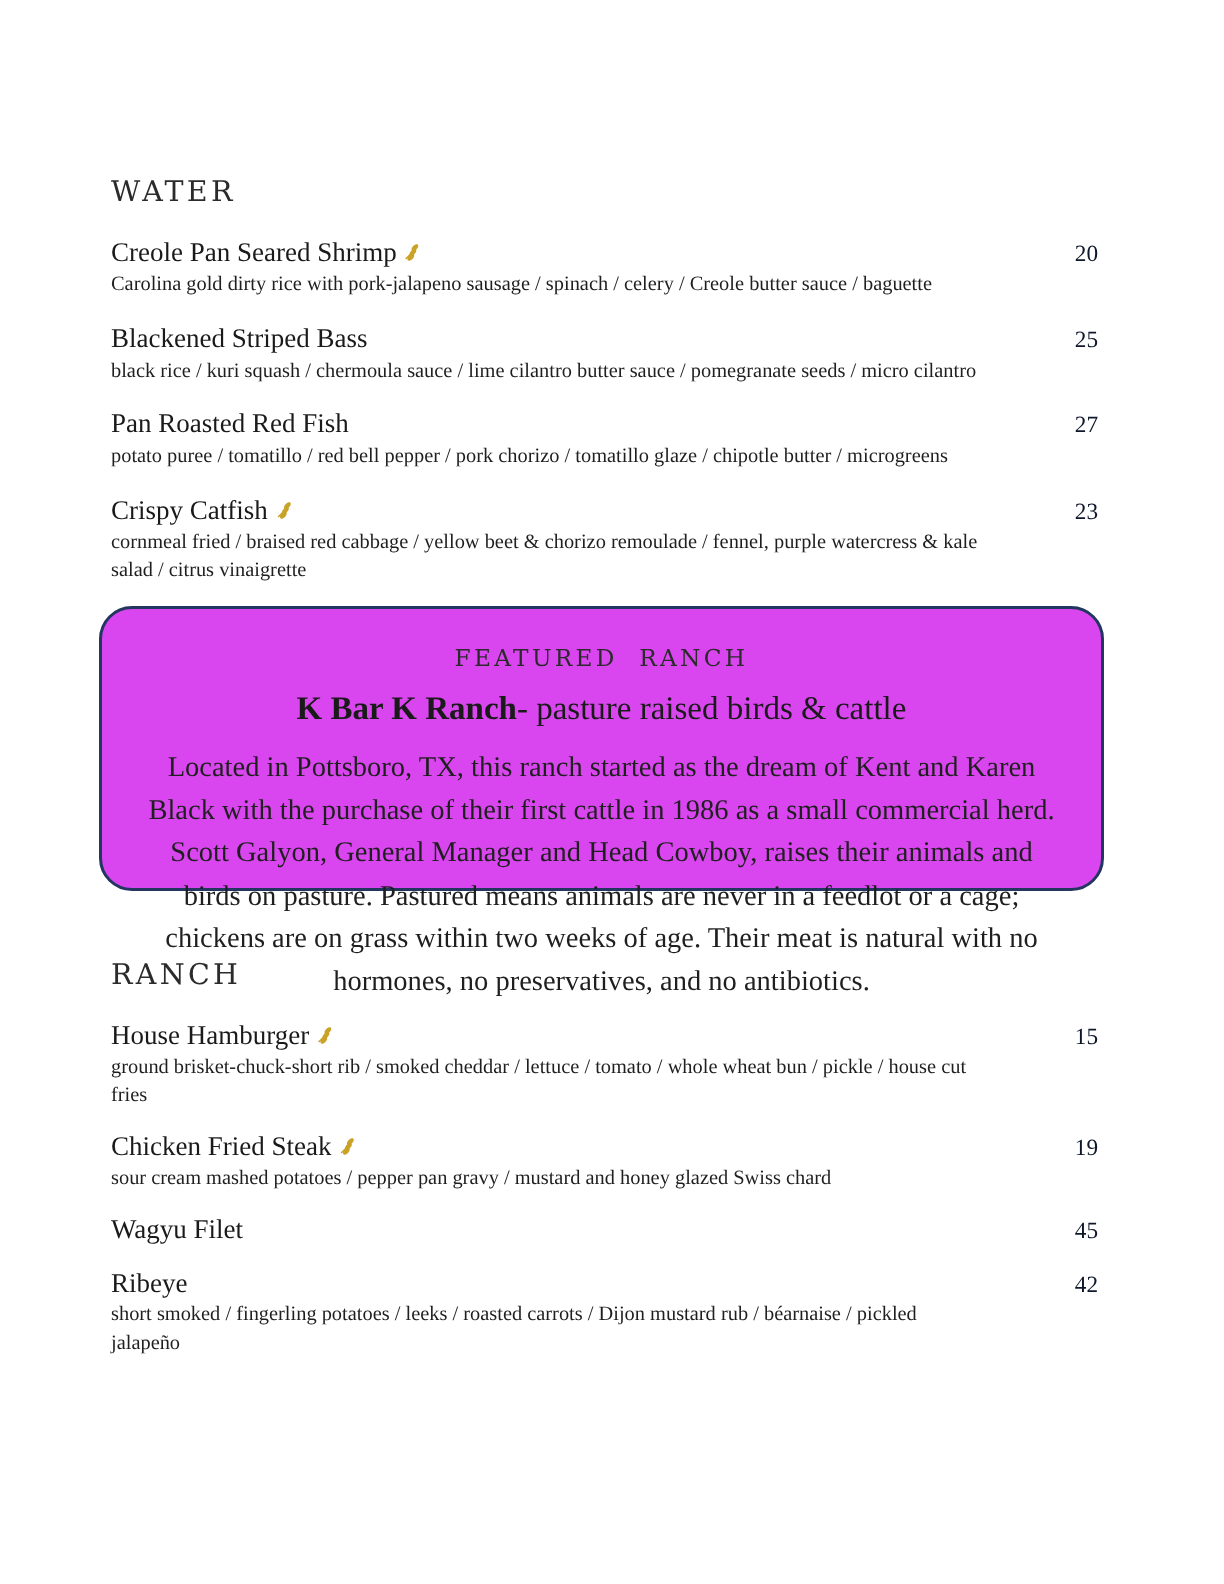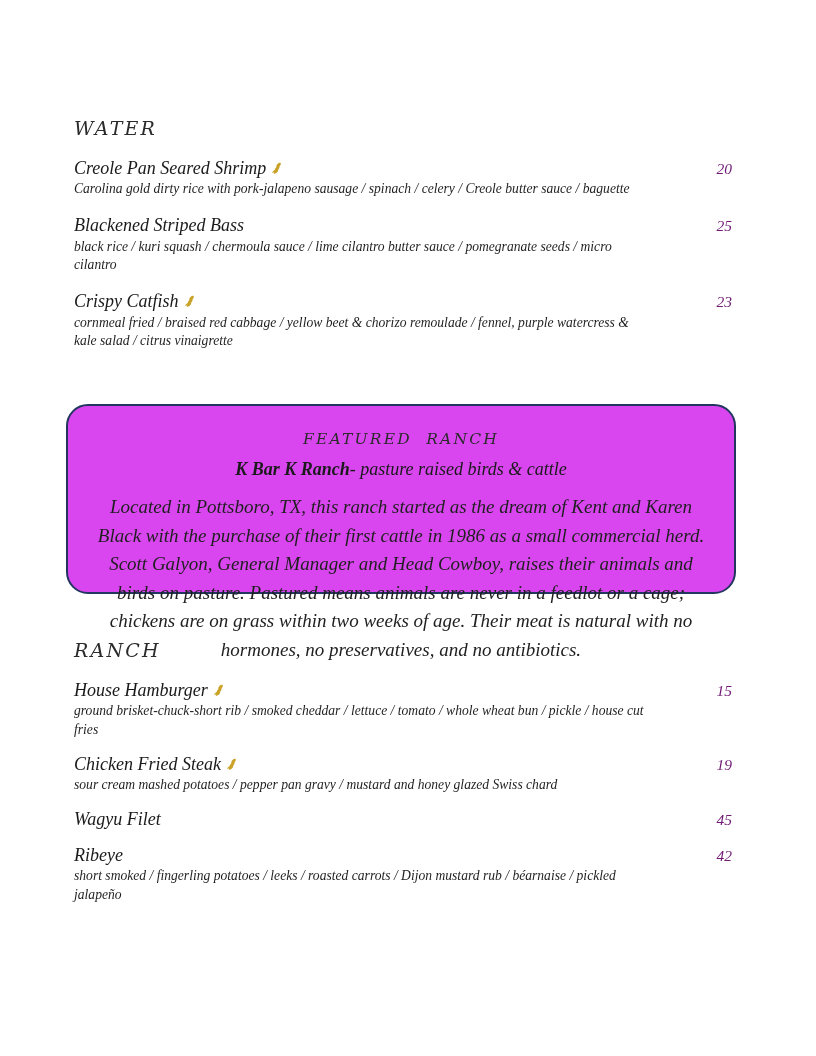--- a/index.html
+++ b/index.html
@@ -17,21 +17,20 @@
   }
 
   .page {
     position: absolute;
     left: 0;
     top: 0;
     width: 816px;
     height: 1056px;
     padding: 0;
     box-sizing: border-box;
-    font-style: italic;
   }
 
   .content {
     position: absolute;
     left: 74px;
     top: 118px;
     width: 660px;
   }
 
   
@@ -70,21 +69,21 @@
   .leaf-icon {
     display: inline-block;
     vertical-align: -1px;
     margin-left: 5px;
     width: 12px;
     height: 13px;
   }
 
   .item-price {
     font-size: 15.5px;
-    color: #701a75;
+    color: #0f172a;
     text-align: right;
     min-width: 28px;
     white-space: pre;
   }
 
   .item-desc {
     font-size: 13.6px;
     line-height: 1.38;
     color: #1f1f1f;
     margin-top: 1px;
@@ -116,21 +115,21 @@
   .featured-title {
     font-family: "DejaVu Serif", "Liberation Serif", serif;
     font-size: 15.5px;
     letter-spacing: 2.2px;
     color: #2b2b2b;
     white-space: pre;
     line-height: 1.2;
   }
 
   .featured-sub {
-    font-size: 18px;
+    font-size: 22px;
     margin-top: 9px;
     line-height: 1.25;
     white-space: pre;
   }
   .featured-sub .ranch-name { font-weight: bold; }
 
   .featured-body {
     font-size: 19px;
     line-height: 1.5;
     margin: 13px auto 0 auto;
@@ -173,20 +172,27 @@
       </div>
 
       <div class="menu-item">
         <div class="item-head">
           <div class="item-name"><span>Blackened Striped Bass</span></div>
           <div class="item-price">25</div>
         </div>
         <div class="item-desc">black rice / kuri squash / chermoula sauce / lime cilantro butter sauce / pomegranate seeds / micro cilantro</div>
       </div>
 
+      <div class="menu-item">
+        <div class="item-head">
+          <div class="item-name"><span>Pan Roasted Red Fish</span></div>
+          <div class="item-price">27</div>
+        </div>
+        <div class="item-desc">potato puree / tomatillo / red bell pepper / pork chorizo / tomatillo glaze / chipotle butter / microgreens</div>
+      </div>
 
       <div class="menu-item">
         <div class="item-head">
           <div class="item-name"><span>Crispy Catfish</span><span class="leaf-icon"><svg viewBox="0 0 12 13" width="12" height="13">
                   <g fill="#c9a227">
                     <path d="M9.6 1.1c.6 .6 .2 2-.9 3.1C7.6 5.3 6.2 5.7 5.6 5.1c-.6-.6-.2-2 .9-3.1C7.6 .9 9 .5 9.6 1.1z"></path>
                     <path d="M8.3 4.3c.6 .6 .2 2-.9 3.1C6.3 8.5 4.9 8.9 4.3 8.3c-.6-.6-.2-2 .9-3.1C6.3 4.1 7.7 3.7 8.3 4.3z"></path>
                     <path d="M6.9 7.5c.6 .6 .2 2-.9 3.1C4.9 11.7 3.5 12.1 2.9 11.5c-.6-.6-.2-2 .9-3.1C4.9 7.3 6.3 6.9 6.9 7.5z"></path>
                     <rect x="1.1" y="10.3" width="5.4" height="1" transform="rotate(-45 1.1 10.3)"></rect>
                   </g>

